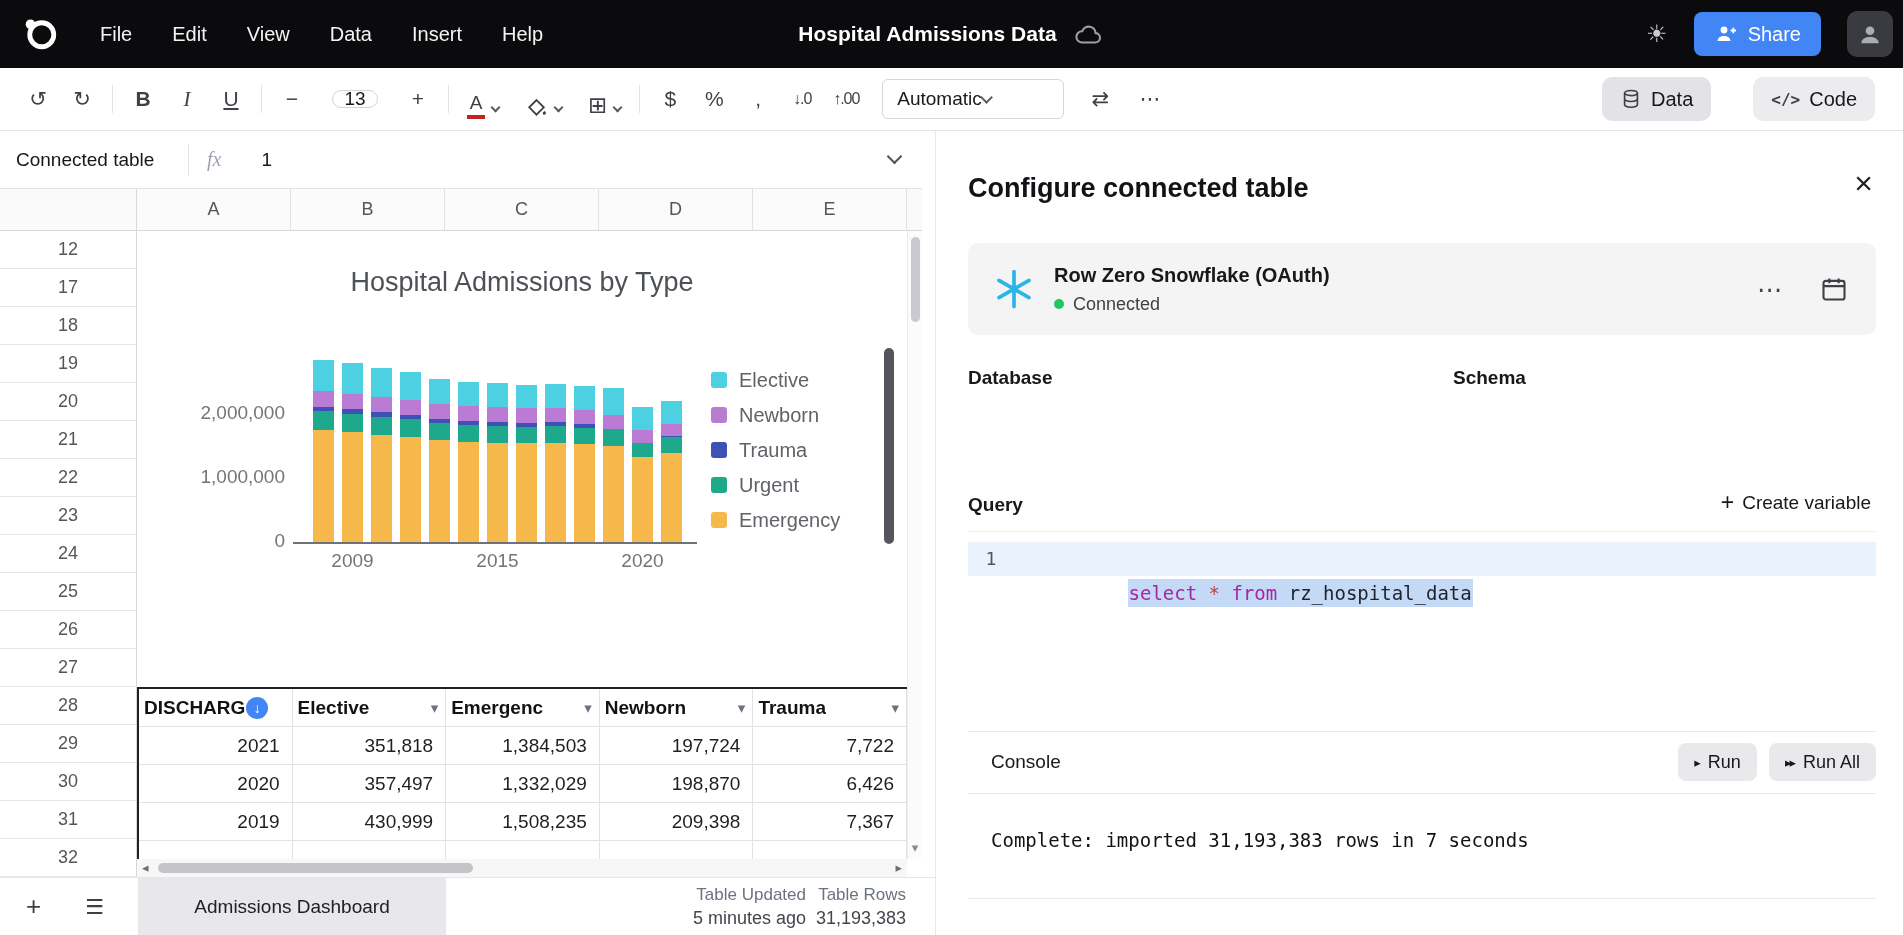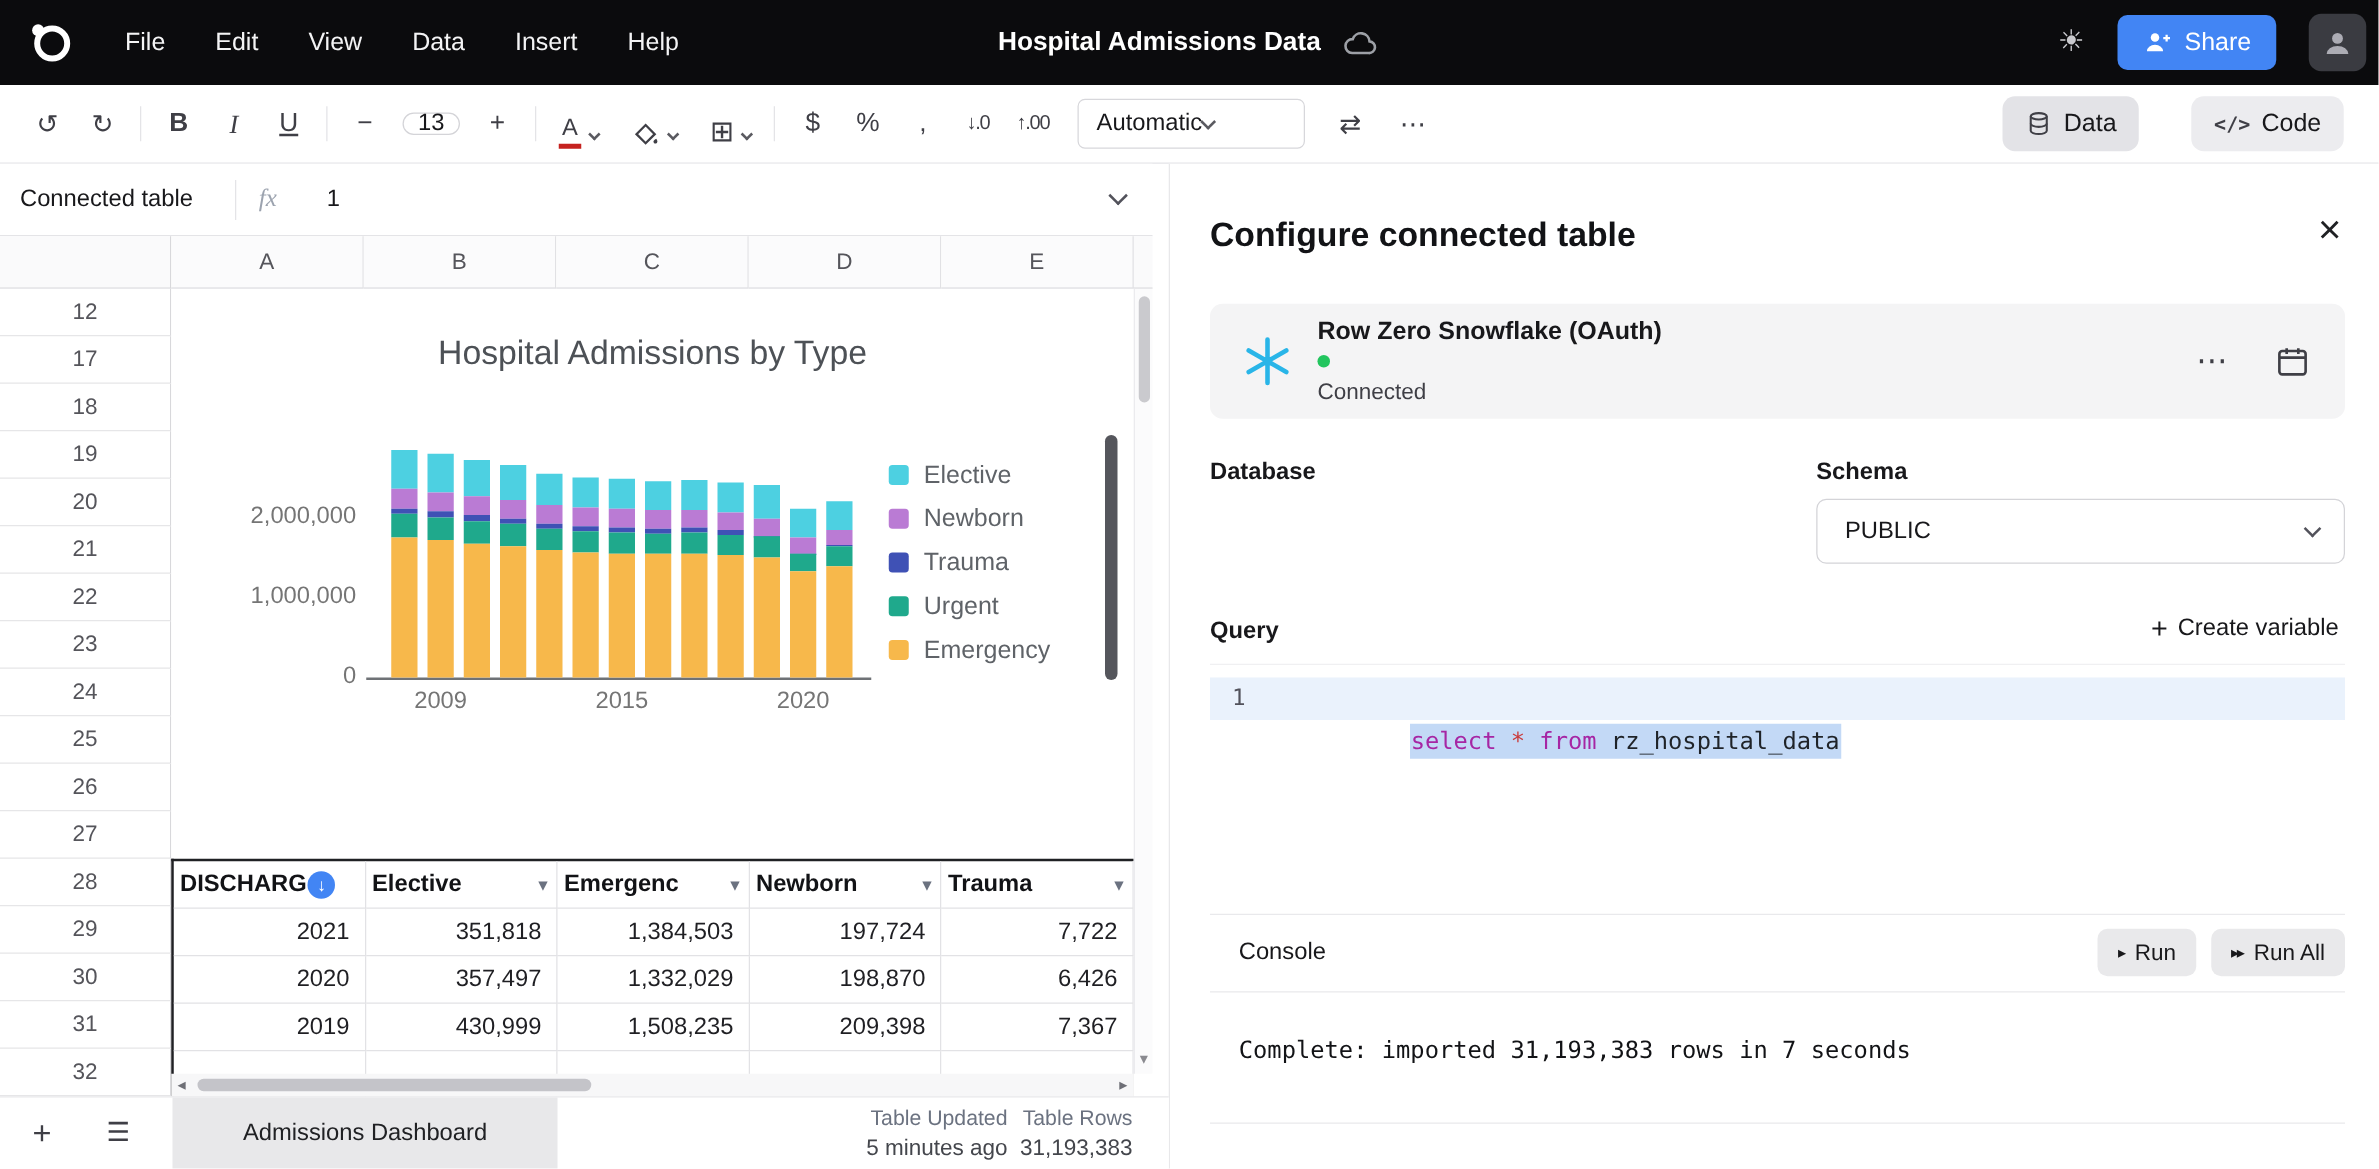--- a/index.html
+++ b/index.html
@@ -27,21 +27,21 @@
   .toolbar { position:absolute; left:0; top:68px; width:1903px; height:63px; background:#fff;
              border-bottom:1px solid #E4E4E7; display:flex; align-items:center; padding-left:20px; }
   .tbtn { min-width:36px; height:40px; border:none; background:transparent; color:#3F3F46; font-size:21px;
           display:flex; align-items:center; justify-content:center; font-family:inherit; cursor:pointer; border-radius:6px; }
   .tbtn.bold { font-weight:700; }
   .tbtn.italic { font-style:italic; font-family:"Liberation Serif",serif; }
   .tbtn.underline { text-decoration:underline; }
   .tsep { width:1px; height:28px; background:#E4E4E7; margin:0 12px; }
   .gap8 { margin-left:8px; } .gap14 { margin-left:14px; }
   .fsize { width:46px; height:18px; border:1px solid #D4D4D8; border-radius:16px; display:flex; align-items:center;
-           justify-content:center; font-size:19px; color:#18181B; margin:0 12px; }
+           justify-content:center; font-size:19px; color:#18181B; margin:0 22px; }
   .combo { display:flex; align-items:flex-end; gap:7px; padding:0 6px; }
   .chev { display:inline-block; width:9px; height:9px; border-right:2px solid #5A5A60; border-bottom:2px solid #5A5A60;
           transform:rotate(45deg); }
   .chev.small { width:7px; height:7px; margin-bottom:8px; }
   .tc { display:flex; flex-direction:column; align-items:center; gap:3px; }
   .tc-a { font-size:19px; line-height:1; color:#3F3F46; }
   .tc-bar { width:18px; height:4px; background:#C5221F; }
   .deci { font-size:16px; letter-spacing:-1px; }
   .numfmt { width:182px; height:40px; border:1px solid #D7D7DB; border-radius:6px; margin:0 18px;
             display:flex; align-items:center; justify-content:flex-start; padding:0 14px; font-size:19px; color:#18181B; cursor:pointer; }
@@ -126,21 +126,21 @@
   .st-value { font-size:18px; color:#44464C; margin-top:3px; }
 
   
   .panel { position:absolute; left:935px; top:131px; width:968px; height:804px; background:#fff; border-left:1px solid #E8E8EA; }
   .p-title { position:absolute; left:32px; top:42px; font-size:27px; font-weight:700; color:#121316; }
   .p-close { position:absolute; right:30px; top:36px; font-size:32px; color:#202124; cursor:pointer; line-height:1; }
   .card { position:absolute; left:32px; top:112px; width:908px; height:92px; background:#F4F4F5; border-radius:10px;
           display:flex; align-items:center; padding:0 24px; }
   .card-text { margin-left:18px; }
   .card-name { font-size:20px; font-weight:700; color:#18181B; }
-  .card-status { display:flex; align-items:flex-start; gap:9px; margin-top:7px;flex-direction:column; }
+  .card-status { display:flex; align-items:center; gap:9px; margin-top:7px; }
   .dot { width:10px; height:10px; border-radius:50%; background:#22C55E; display:inline-block; }
   .card-status span.txt { font-size:18px; color:#3F3F46; }
   .card-dots { margin-left:auto; font-size:25px; color:#3F3F46; letter-spacing:2px; cursor:pointer; }
   .card-cal { margin-left:36px; margin-right:4px; cursor:pointer; }
   .lbl { position:absolute; font-size:19px; font-weight:700; color:#18181B; }
   .lbl-db { left:32px; top:236px; } .lbl-schema { left:517px; top:236px; } .lbl-query { left:32px; top:363px; }
   .select { position:absolute; top:268px; height:52px; border:1px solid #D4D4D8; border-radius:8px; background:#fff;
             display:flex; align-items:center; justify-content:space-between; padding:0 20px 0 22px; font-size:19px;
             color:#18181B; cursor:pointer; }
   .sel-db { left:32px; width:443px; } .sel-schema { left:517px; width:423px; }
@@ -552,24 +552,20 @@
       <span class="card-cal">
         <svg width="28" height="28" viewBox="0 0 24 24">
           <rect x="3" y="5" width="18" height="16" rx="2" fill="none" stroke="#3F3F46" stroke-width="1.8"></rect>
           <path d="M3 9.5h18M8 3v4M16 3v4" fill="none" stroke="#3F3F46" stroke-width="1.8"></path>
         </svg>
       </span>
     </div>
 
     <div class="lbl lbl-db">Database</div>
     <div class="lbl lbl-schema">Schema</div>
-    <div class="select sel-schema">
-      <span>PUBLIC</span>
-      <span class="chev"></span>
-    </div>
 
     <div class="lbl lbl-query">Query</div>
     <div class="create-var">
       <span class="cv-plus">+</span>
       <span>Create variable</span>
     </div>
 
     <div class="editor">
       <div class="active-line"></div>
       <div class="gutter">1</div>

